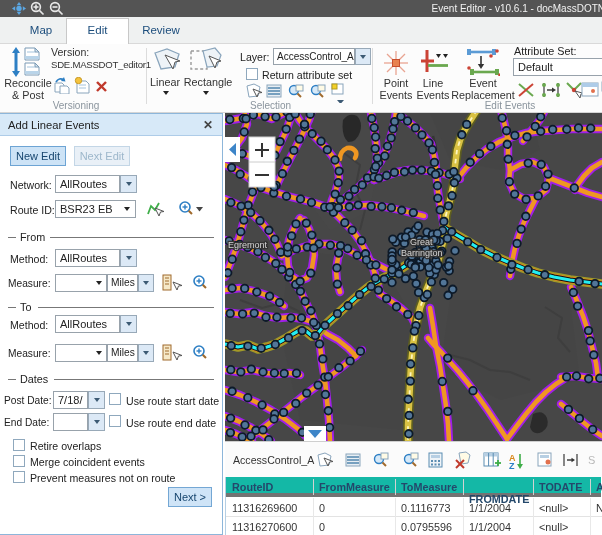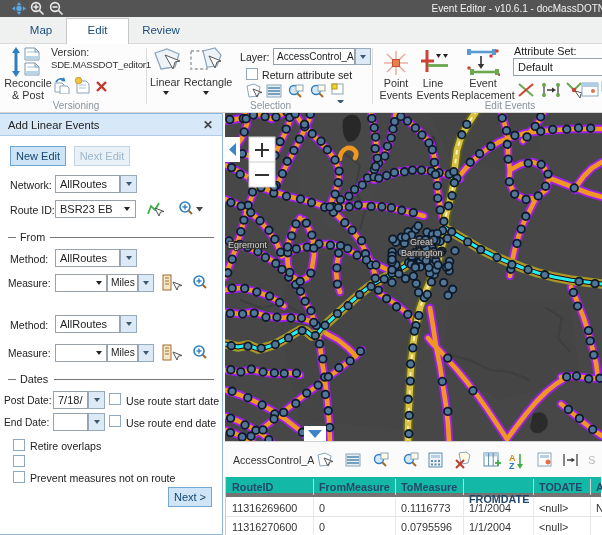--- a/index.html
+++ b/index.html
@@ -254,20 +254,25 @@
         <line x1="3" y1="7" x2="7" y2="7" stroke="#a06a2c"></line>
         <line x1="3" y1="10" x2="7" y2="10" stroke="#a06a2c"></line>
         <path d="M11 8 L15 16 L16.5 12 L20 11.5 Z" fill="#fff" stroke="#555"></path>
       </svg>
       <svg style="position:absolute;left:192px;top:160px" width="16" height="17" viewBox="0 0 16 17">
         <circle cx="7" cy="7" r="5" fill="none" stroke="#2d7fc4" stroke-width="1.6"></circle>
         <line x1="4.5" y1="7" x2="9.5" y2="7" stroke="#2d7fc4" stroke-width="1.4"></line>
         <line x1="7" y1="4.5" x2="7" y2="9.5" stroke="#2d7fc4" stroke-width="1.4"></line>
         <line x1="10.7" y1="10.7" x2="14" y2="14" stroke="#a06a2c" stroke-width="2"></line>
       </svg>
+      <div class="sep" style="top:187px">
+        <span class="ln" style="left:0;width:8px"></span>
+        <span class="tx" style="left:8px">To</span>
+        <span class="ln" style="left:30px;right:0"></span>
+      </div>
       <div class="plabel" style="left:10px;top:205px">Method:</div>
       <div class="combo" style="left:55px;top:201px;width:65px;height:18px;line-height:16px">AllRoutes</div>
       <div class="ddbtn" style="left:120px;top:201px;width:17px;height:18px;line-height:15px"></div>
       <div class="plabel" style="left:8px;top:234px;font-size:10.2px">Measure:</div>
       <div class="combo" style="left:55px;top:230px;width:52px;height:18px"></div>
       <div class="caret" style="left:96px;top:237px"></div>
       <div class="combo" style="left:107px;top:230px;width:31px;height:18px;line-height:16px;padding-left:3px;font-size:10.2px">Miles</div>
       <div class="ddbtn" style="left:138px;top:230px;width:16px;height:18px;line-height:15px"></div>
       <svg style="position:absolute;left:162px;top:230px" width="20" height="18" viewBox="0 0 20 18">
         <rect x="1" y="1" width="8" height="15" fill="#f5e8c8" stroke="#a06a2c"></rect>
@@ -293,20 +298,21 @@
       <div class="cb" style="left:109px;top:279px"></div>
       <div class="plabel" style="left:126px;top:281px">Use route start date</div>
       <div class="plabel" style="left:4px;top:303px;font-size:10.2px">End Date:</div>
       <div class="combo" style="left:53px;top:299px;width:35px;height:18px"></div>
       <div class="ddbtn" style="left:88px;top:299px;width:17px;height:18px;line-height:15px"></div>
       <div class="cb" style="left:109px;top:301px"></div>
       <div class="plabel" style="left:126px;top:303px">Use route end date</div>
       <div class="cb" style="left:13px;top:325px"></div>
       <div class="plabel" style="left:30px;top:326px">Retire overlaps</div>
       <div class="cb" style="left:13px;top:341px"></div>
+      <div class="plabel" style="left:30px;top:342px">Merge coincident events</div>
       <div class="cb" style="left:13px;top:357px"></div>
       <div class="plabel" style="left:30px;top:358px">Prevent measures not on route</div>
       <div class="btn" style="left:168px;top:373px;width:44px;height:20px;line-height:18px;background:#cfe4f7;border:1px solid #74a7d4;color:#17466f">Next &gt;</div>
     </div>
     <div id="mapwrap">
       <svg width="377" height="328" viewBox="225 113 377 328" style="display:block">
         <rect x="225" y="113" width="377" height="328" fill="#474747"></rect>
         <polygon points="300,113 360,113 380,150 370,210 330,230 300,190" fill="#4c4c4c" opacity=".3"></polygon>
         <polygon points="430,113 530,113 540,150 500,170 450,160" fill="#434343" opacity=".3"></polygon>
         <polygon points="290,250 380,260 420,330 400,430 300,420 280,330" fill="#424242" opacity=".3"></polygon>

